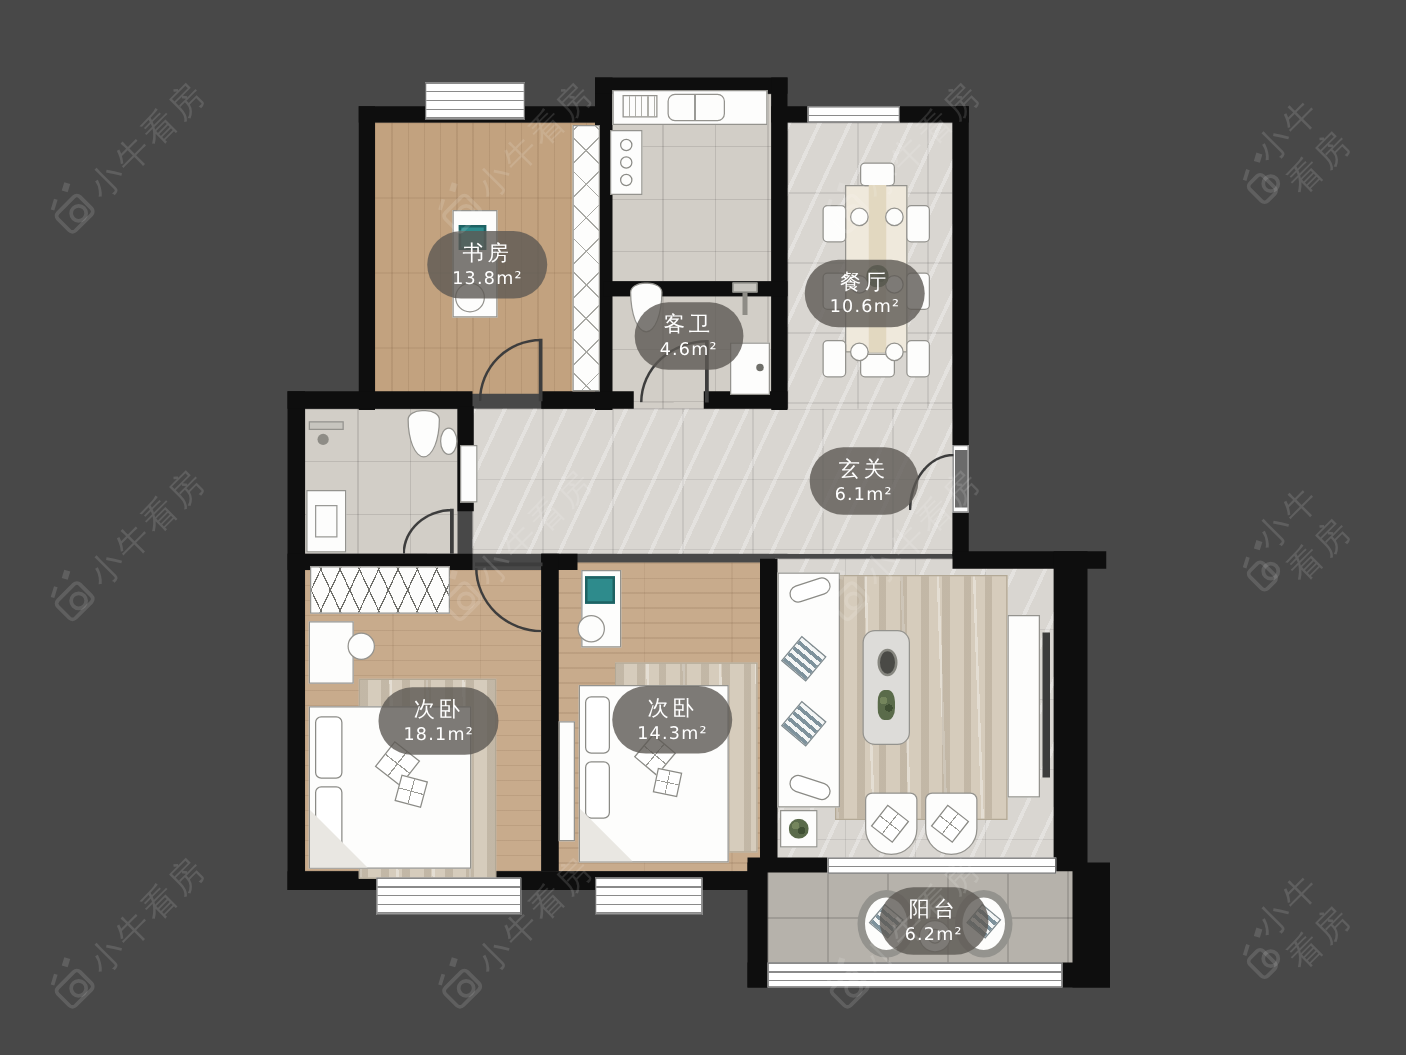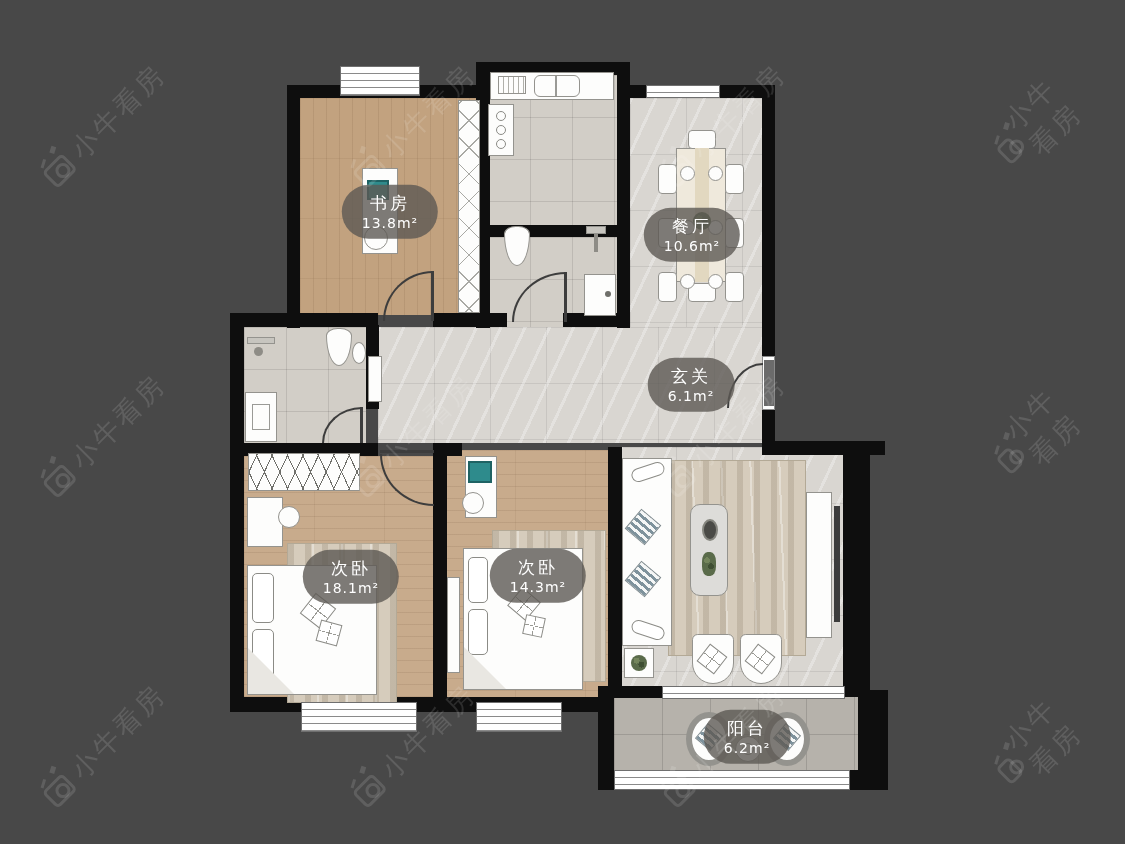--- a/index.html
+++ b/index.html
@@ -236,20 +236,24 @@
   <div class="furn" style="left:368px;top:356px;width:14px;height:46px;"></div>
 
   <div class="pill" style="left:390px;top:212px;">
     <div class="rname">书房</div>
     <div class="rarea">13.8m²</div>
   </div>
   <div class="pill" style="left:692px;top:207px;margin-top:28px;">
     <div class="rname">餐厅</div>
     <div class="rarea">10.6m²</div>
   </div>
+  <div class="pill" style="left:551px;top:269px;">
+    <div class="rname">客卫</div>
+    <div class="rarea">4.6m²</div>
+  </div>
   <div class="pill" style="left:691px;top:385px;">
     <div class="rname">玄关</div>
     <div class="rarea">6.1m²</div>
   </div>
   <div class="pill" style="left:351px;top:577px;">
     <div class="rname">次卧</div>
     <div class="rarea">18.1m²</div>
   </div>
   <div class="pill" style="left:538px;top:576px;">
     <div class="rname">次卧</div>

